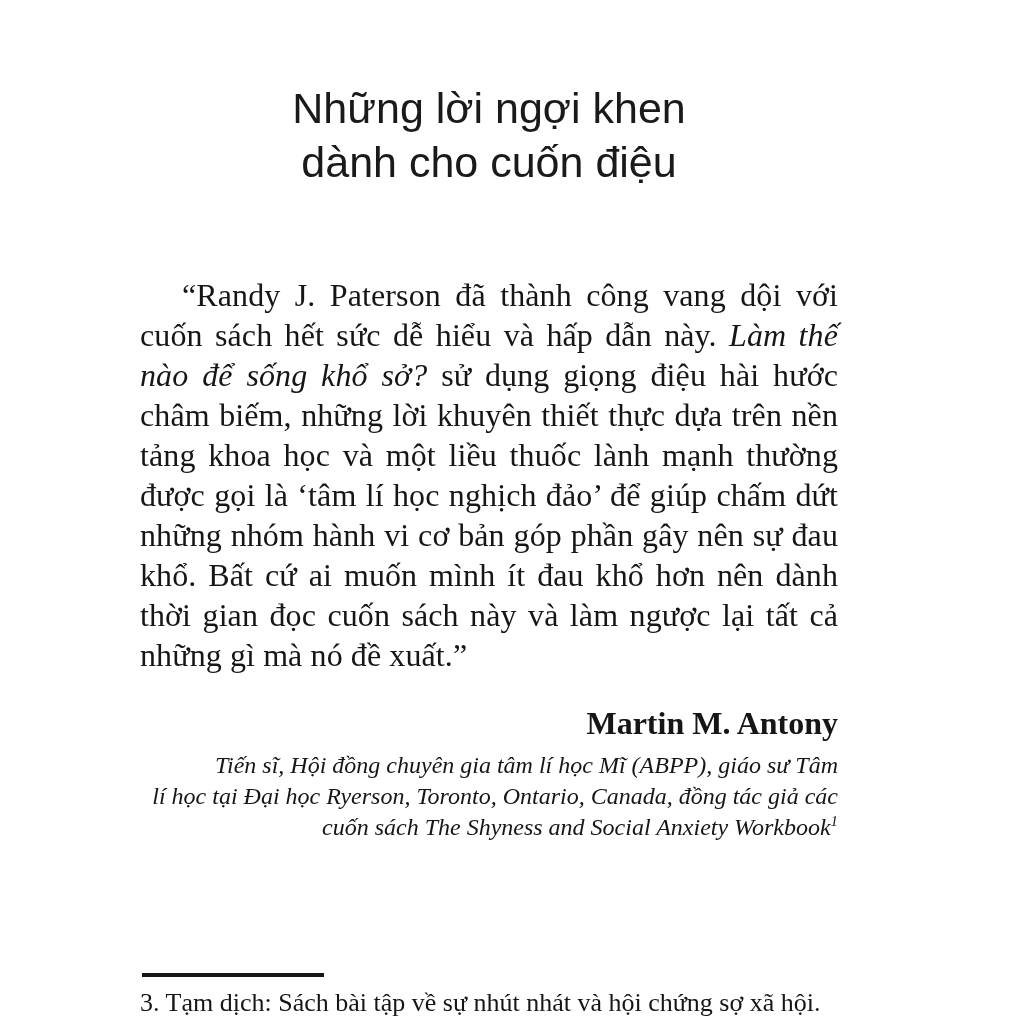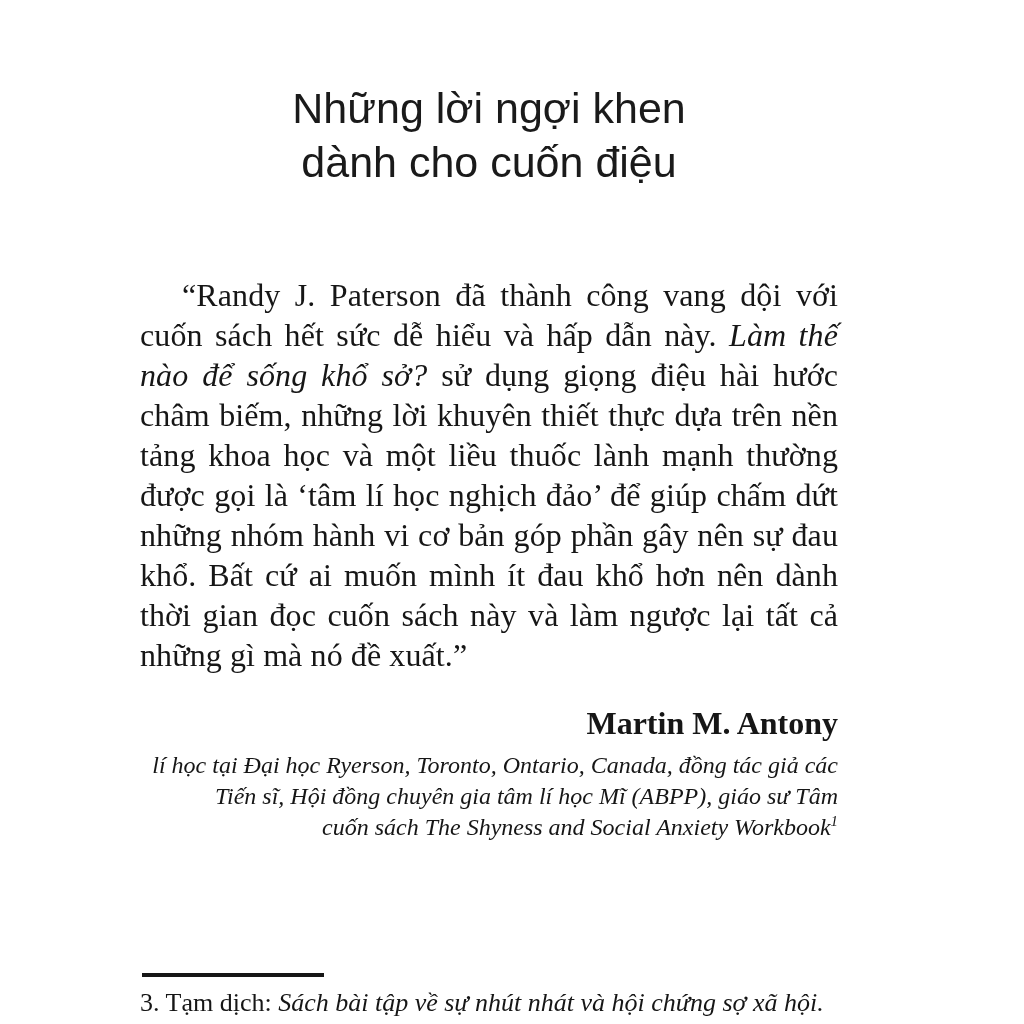--- a/index.html
+++ b/index.html
@@ -78,39 +78,39 @@
     width: 182px;
     height: 4px;
     background: #161616;
     margin: 0 0 9px 2px;
   }
   .footnote {
     font-size: 26px;
     line-height: 33px;
     white-space: nowrap;
   }
-  .footnote .fn-title { font-style: italic; }
+  .footnote .fn-title { }
 </style>
 </head>
 <body>
 
 <div class="page">
 
   <h1 class="title">
     <span class="title-line">Những lời ngợi khen</span>
     <span class="title-line">dành cho cuốn điệu</span>
   </h1>
 
   <p class="quote"><span>“Randy J. Paterson đã thành công vang dội với cuốn sách hết sức dễ hiểu và hấp dẫn này. </span><span class="it">Làm thế nào để sống khổ sở?</span><span> sử dụng giọng điệu hài hước châm biếm, những lời khuyên thiết thực dựa trên nền tảng khoa học và một liều thuốc lành mạnh thường được gọi là ‘tâm lí học nghịch đảo’ để giúp chấm dứt những nhóm hành vi cơ bản góp phần gây nên sự đau khổ. Bất cứ ai muốn mình ít đau khổ hơn nên dành thời gian đọc cuốn sách này và làm ngược lại tất cả những gì mà nó đề xuất.”</span></p>
 
   <div class="attr-name">Martin M. Antony</div>
 
   <div class="credentials">
+      <span class="cred-line">Tiến sĩ, Hội đồng chuyên gia tâm lí học Mĩ (ABPP), giáo sư Tâm</span>
       <span class="cred-line">lí học tại Đại học Ryerson, Toronto, Ontario, Canada, đồng tác giả các</span>
-      <span class="cred-line">Tiến sĩ, Hội đồng chuyên gia tâm lí học Mĩ (ABPP), giáo sư Tâm</span>
       <span class="cred-line">cuốn sách The Shyness and Social Anxiety Workbook<sup>1</sup></span>
     </div>
 
   <div class="footnotes">
     <div class="footnote-rule"></div>
     <div>
         <div class="footnote"><span class="fn-label">3. Tạm dịch: </span><span class="fn-title">Sách bài tập về sự nhút nhát và hội chứng sợ xã hội.</span></div>
       </div>
   </div>
 

